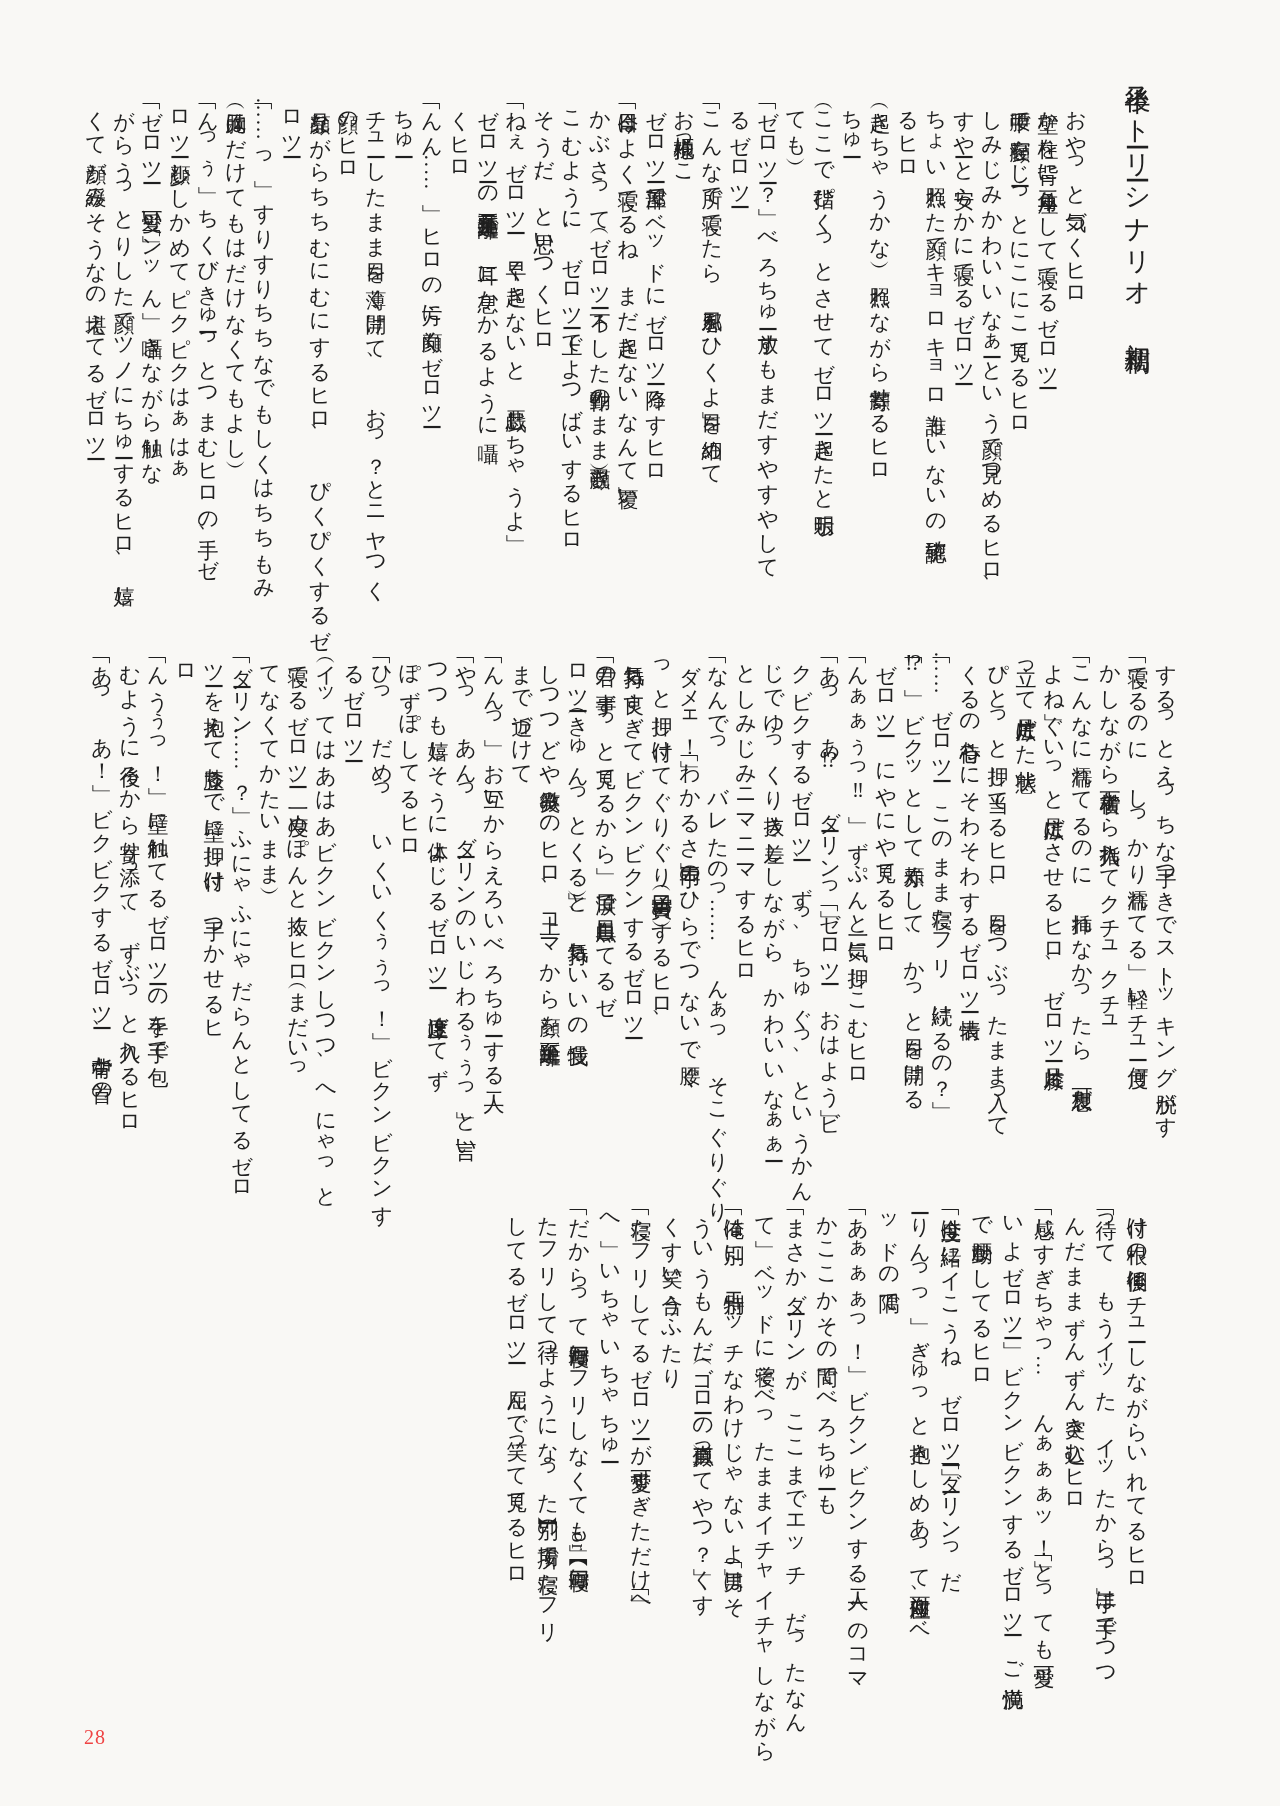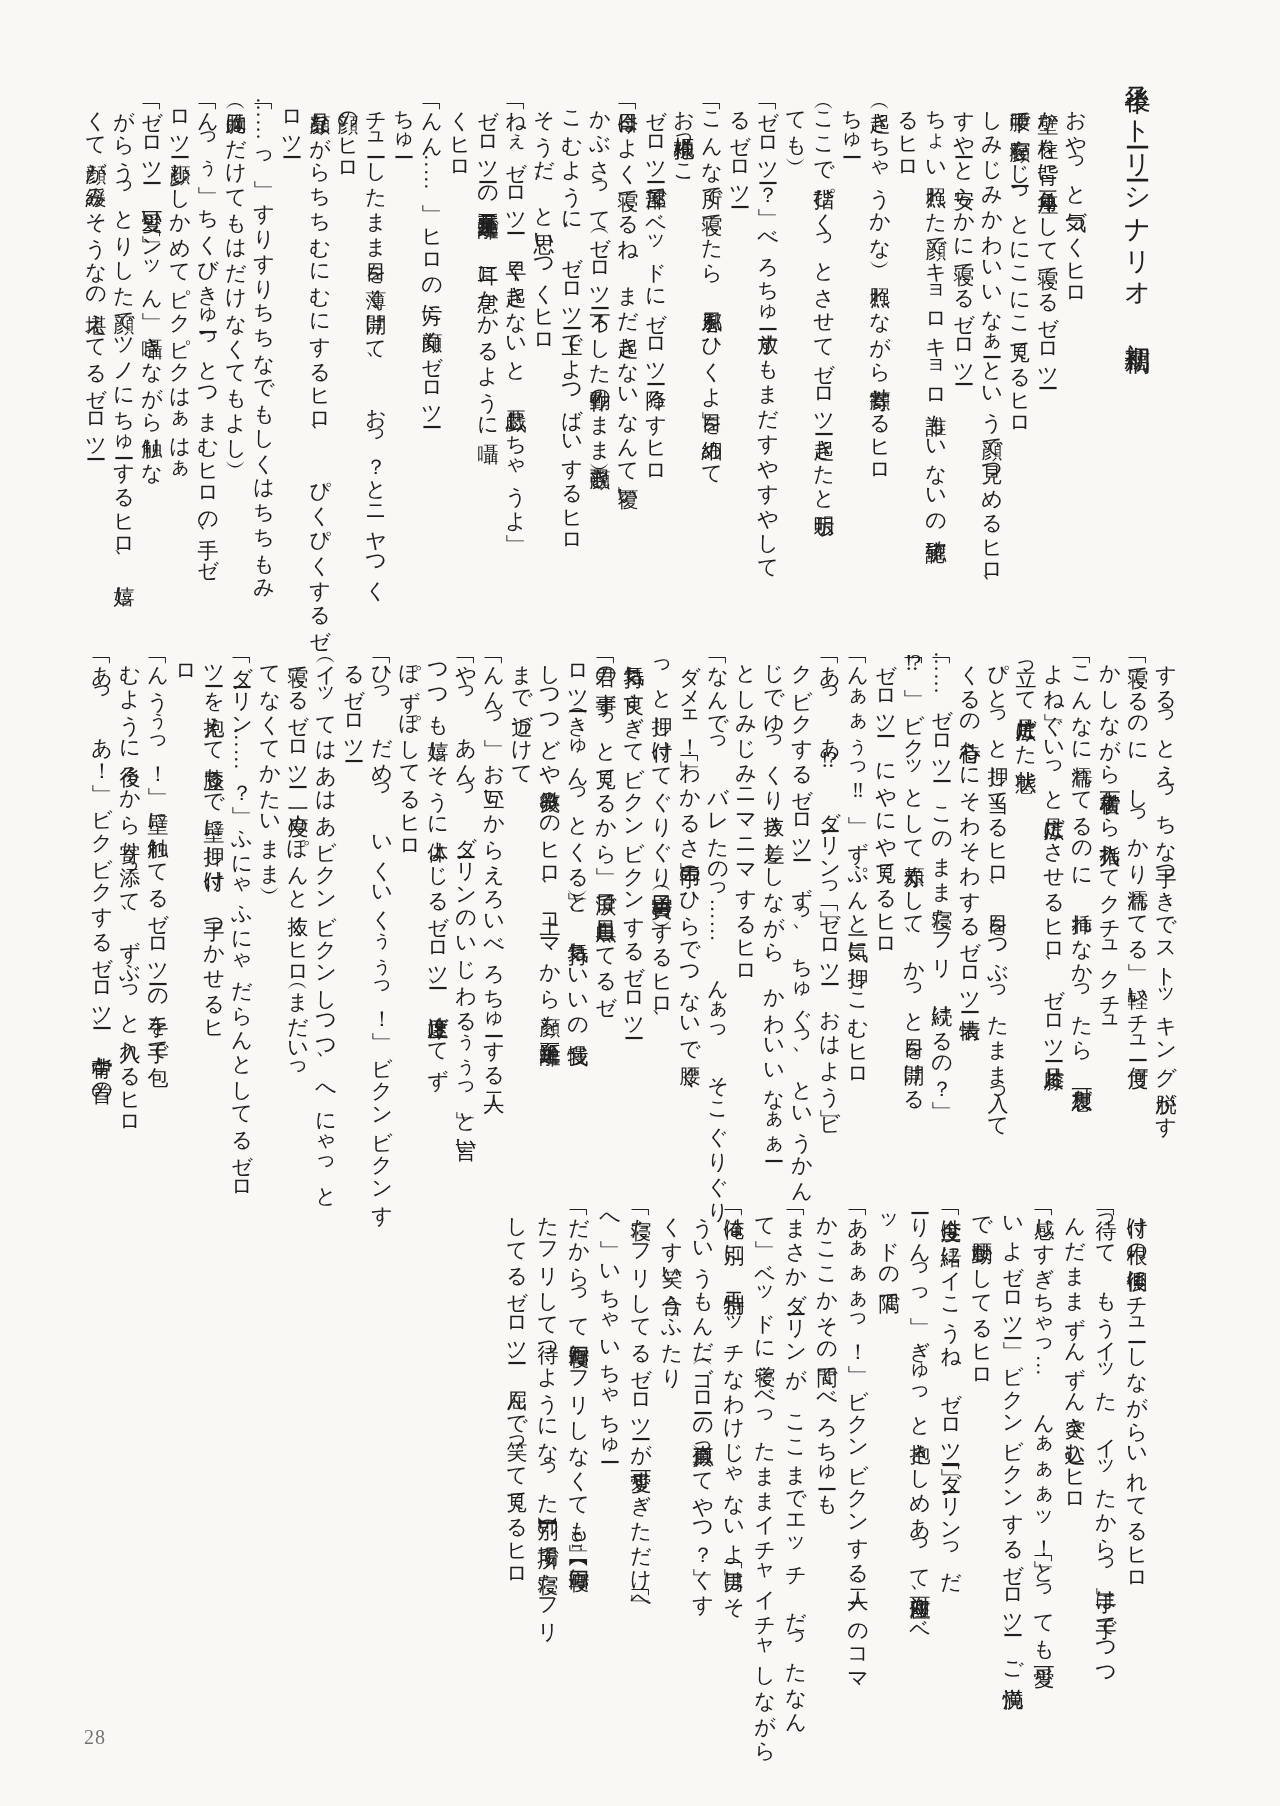--- a/index.html
+++ b/index.html
@@ -57,21 +57,21 @@
   }
   .col {
     
   }
   .page-number {
     position: absolute;
     left: 84px;
     top: 1726px;
     font-size: 20px;
     letter-spacing: 1px;
-    color: #737373;
+    color: #ef4444;
   }
 </style>
 </head>
 <body>
 
 <div class="page">
 
   <div class="vblock page-title">後半ストーリーシナリオ　初期稿</div>
 
   <div class="vblock block-top">

